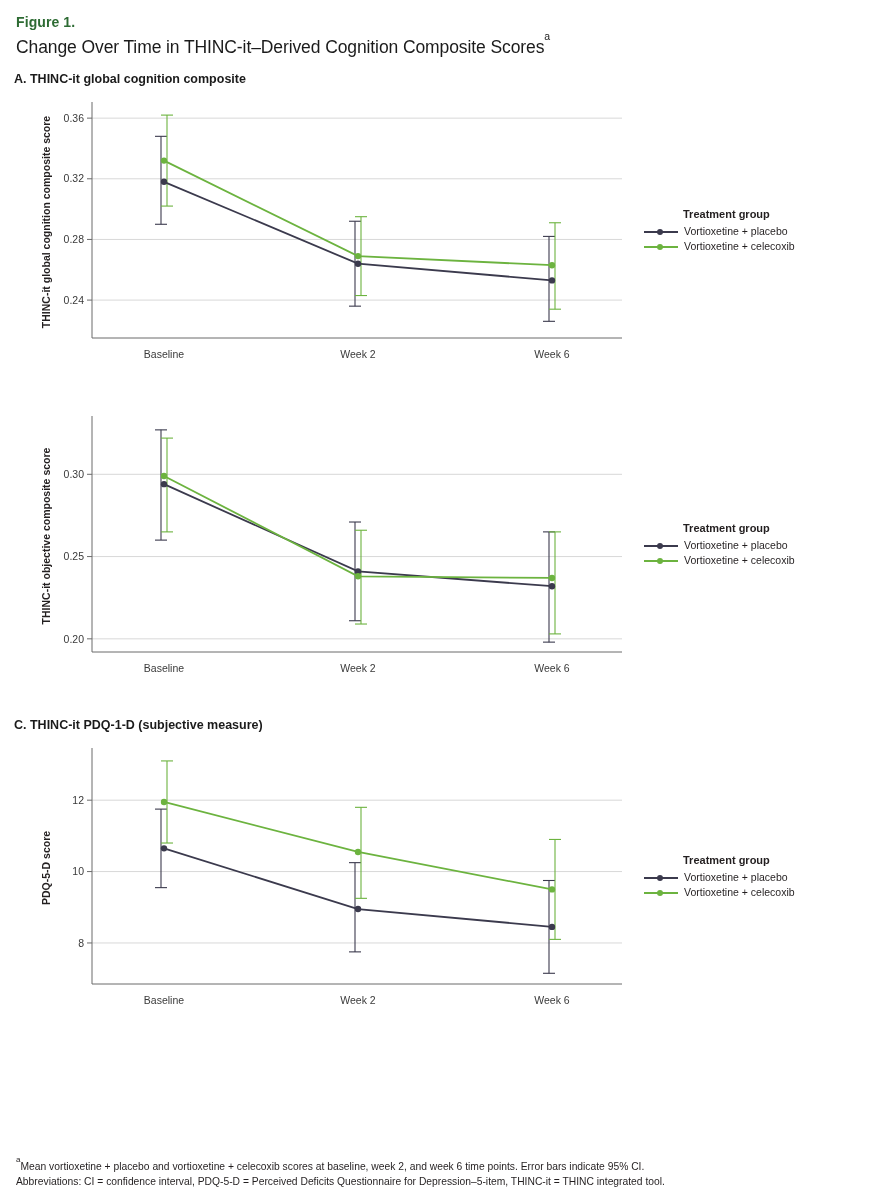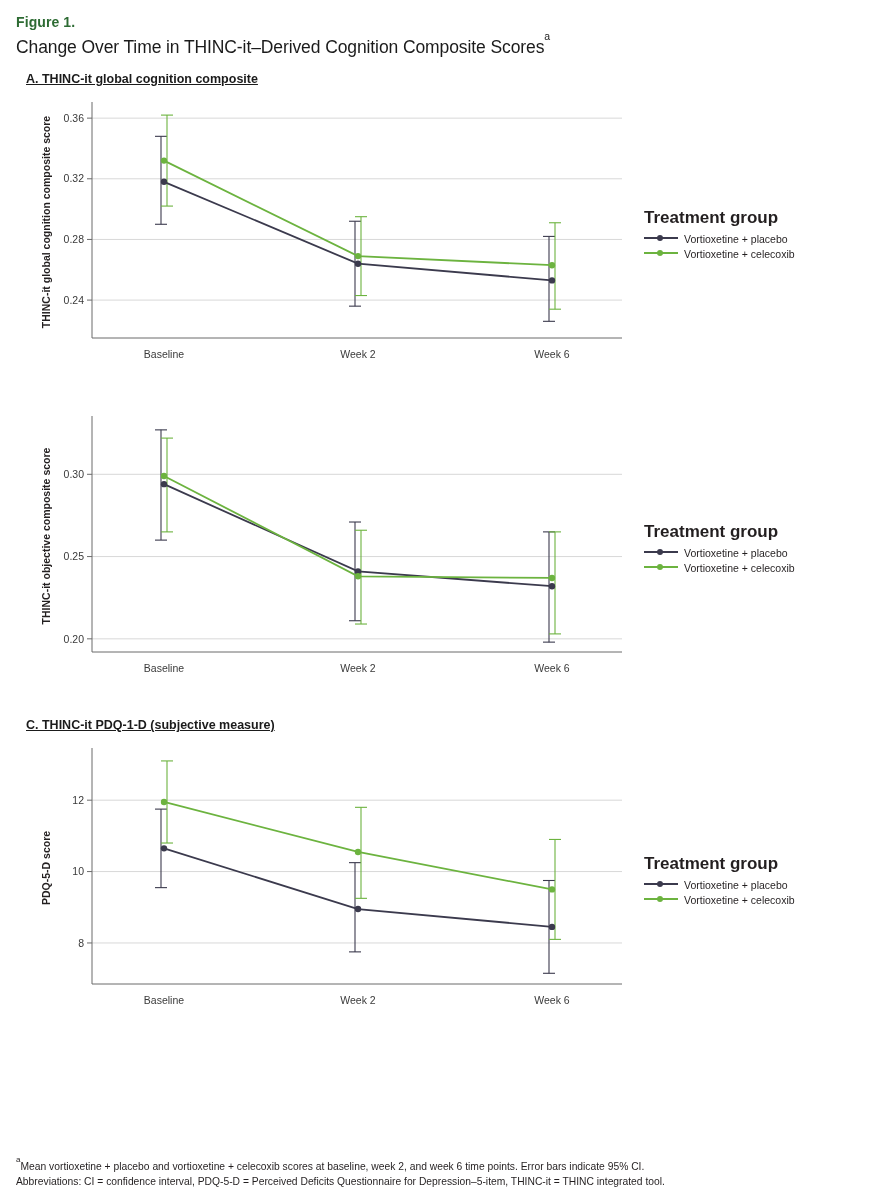--- a/index.html
+++ b/index.html
@@ -39,43 +39,43 @@
   .fig-title sup { font-size: 10.5px; top: -0.6em; position: relative; }
 
   .panel {
     position: relative;
     margin-top: 14px;
   }
   .panel-title {
     font-size: 12.5px;
     font-weight: bold;
     color: #1b1b1b;
-    margin-left: 12px;
+    margin-left: 0;
     margin-bottom: 4px;
-    text-decoration: underline;
   }
   .plot-wrap {
     position: relative;
     height: 300px;
   }
   .plot-svg { display: block; }
 
   .legend {
     position: absolute;
     font-size: 10.5px;
     color: #231f20;
   }
   .legend-title {
     font-weight: bold;
-    font-size: 17px;
+    font-size: 11px;
     margin-bottom: 5px;
+    margin-left: 39px;
   }
   .legend-row {
     display: flex;
-    align-items: flex-start;
+    align-items: flex-end;
     margin-bottom: 3px;
   }
   .legend-mark {
     width: 34px;
     height: 10px;
     margin-right: 6px;
     position: relative;
     flex: 0 0 34px;
   }
   .legend-mark .ln {

